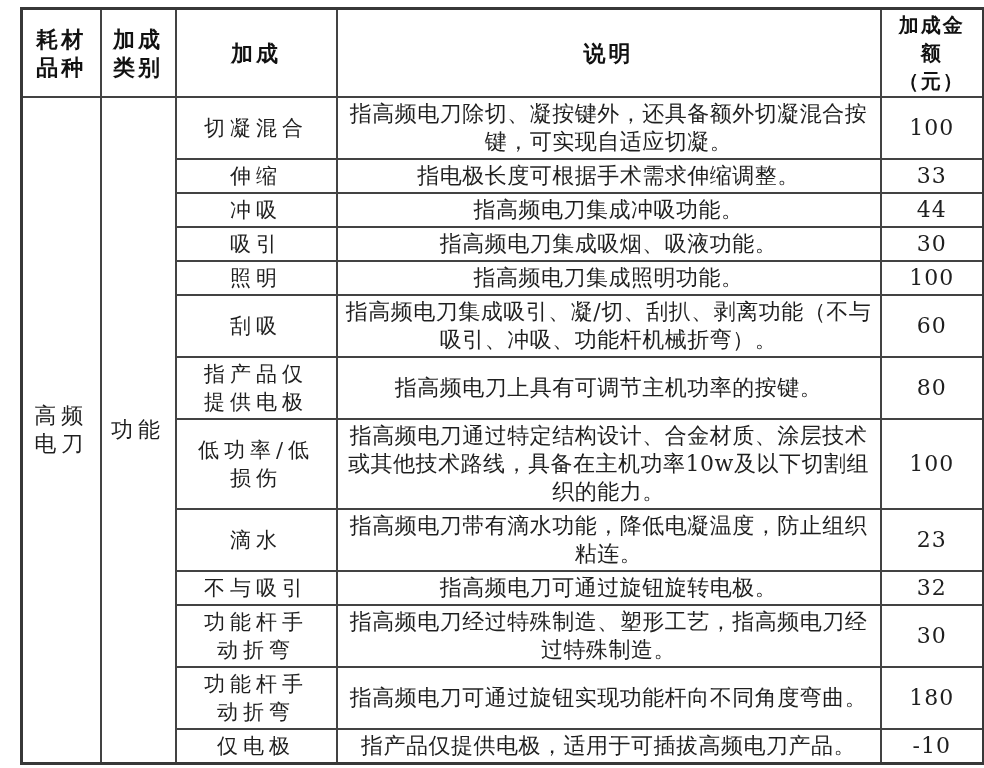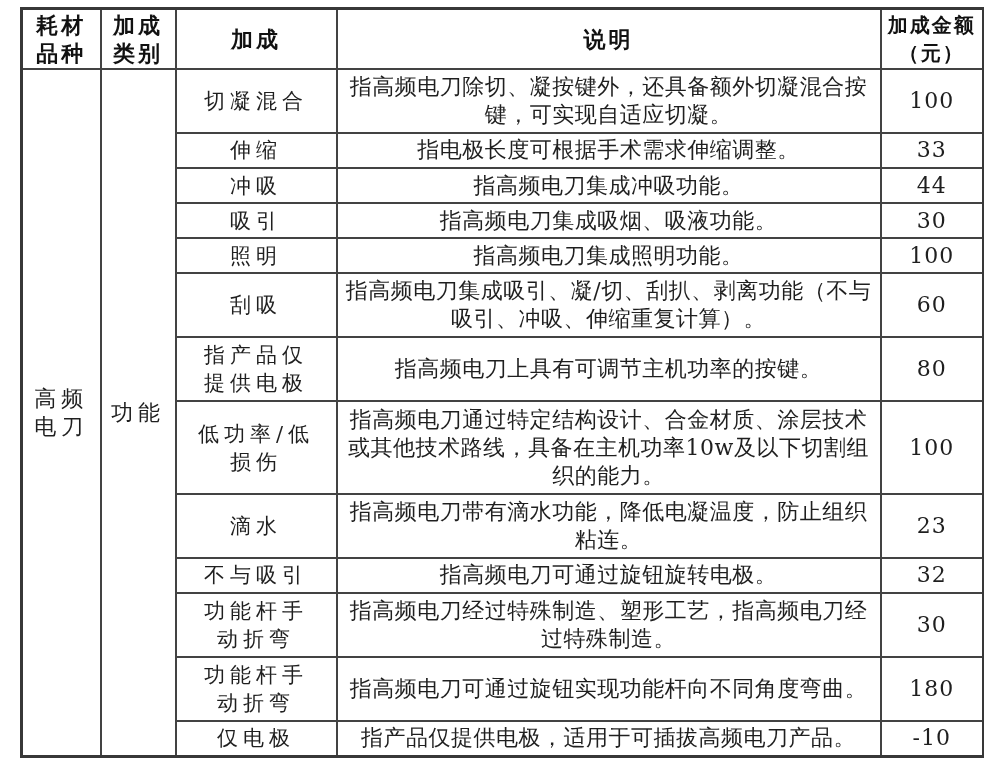--- a/index.html
+++ b/index.html
@@ -47,21 +47,21 @@
   thead th {
     font-weight: bold;
     color: #111111;
     letter-spacing: 3px;
     line-height: 28px;
     padding: 1px 4px;
   }
   th.amount-header {
     font-size: 20px;
     letter-spacing: 2px;
-    padding: 1px 6px;
+    padding: 1px 15px;
   }
   td.group-cell {
     letter-spacing: 5px;
     font-size: 22px;
   }
   td.markup-cell {
     letter-spacing: 5px;
     font-size: 21px;
     padding: 2px 16px;
   }
@@ -119,21 +119,21 @@
     <td class="desc-cell">指高频电刀集成吸烟、吸液功能。</td>
     <td class="amount-cell">30</td>
   </tr>
         <tr>
     <td class="markup-cell">照明</td>
     <td class="desc-cell">指高频电刀集成照明功能。</td>
     <td class="amount-cell">100</td>
   </tr>
         <tr>
     <td class="markup-cell">刮吸</td>
-    <td class="desc-cell">指高频电刀集成吸引、凝/切、刮扒、剥离功能（不与吸引、冲吸、伸缩重复计算）。</td>
+    <td class="desc-cell">指高频电刀集成吸引、凝/切、刮扒、剥离功能（不与吸引、冲吸、功能杆机械折弯）。</td>
     <td class="amount-cell">60</td>
   </tr>
         <tr>
     <td class="markup-cell">指产品仅提供电极</td>
     <td class="desc-cell">指高频电刀上具有可调节主机功率的按键。</td>
     <td class="amount-cell">80</td>
   </tr>
         <tr>
     <td class="markup-cell">低功率/低损伤</td>
     <td class="desc-cell">指高频电刀通过特定结构设计、合金材质、涂层技术或其他技术路线，具备在主机功率10w及以下切割组织的能力。</td>

